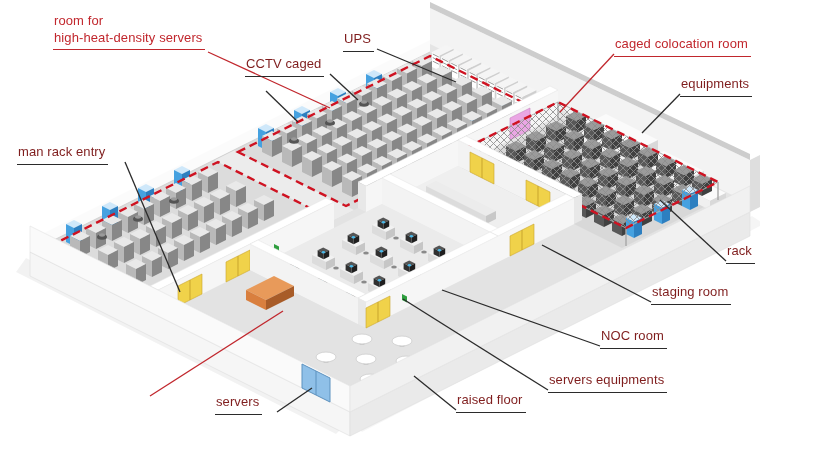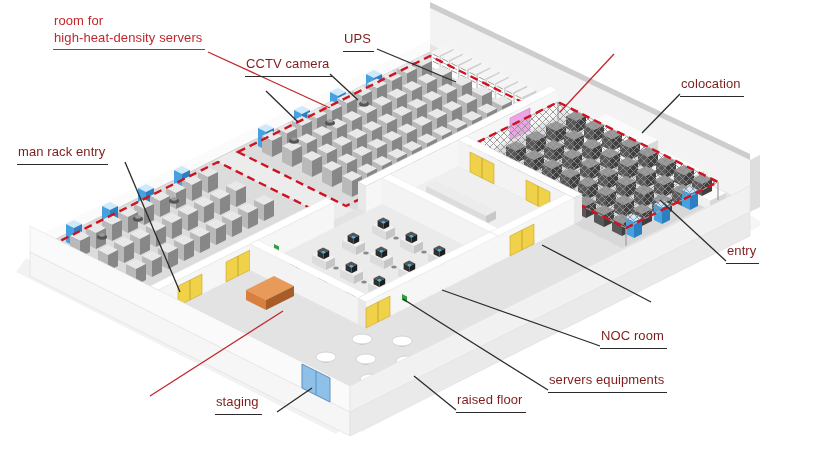--- a/index.html
+++ b/index.html
@@ -741,22 +741,24 @@
         <line x1="600" y1="346" x2="442" y2="290" stroke="#2b2b2b" stroke-width="1.3"></line>
         <line x1="548" y1="390" x2="403" y2="299" stroke="#2b2b2b" stroke-width="1.3"></line>
         <line x1="456" y1="410" x2="414" y2="376" stroke="#2b2b2b" stroke-width="1.3"></line>
         <line x1="277" y1="412" x2="312" y2="388" stroke="#2b2b2b" stroke-width="1.3"></line>
         <line x1="150" y1="396" x2="283" y2="311" stroke="#c1272d" stroke-width="1.3"></line>
       </g>
   </svg>
 
   <div class="lbl red" style="left:53px;top:13px">room for
 high-heat-density servers</div>
-  <div class="lbl" style="left:245px;top:56px">CCTV camera</div>
+  <div class="lbl" style="left:245px;top:56px">CCTV caged</div>
   <div class="lbl" style="left:343px;top:31px">UPS</div>
-  <div class="lbl" style="left:680px;top:76px">colocation</div>
+  <div class="lbl red" style="left:614px;top:36px">caged colocation room</div>
+  <div class="lbl" style="left:680px;top:76px">equipments</div>
   <div class="lbl" style="left:17px;top:144px">man rack entry</div>
-  <div class="lbl" style="left:726px;top:243px">entry</div>
+  <div class="lbl" style="left:726px;top:243px">rack</div>
+  <div class="lbl" style="left:651px;top:284px">staging room</div>
   <div class="lbl" style="left:600px;top:328px">NOC room</div>
   <div class="lbl" style="left:548px;top:372px">servers equipments</div>
   <div class="lbl" style="left:456px;top:392px">raised floor</div>
-  <div class="lbl" style="left:215px;top:394px">staging</div>
+  <div class="lbl" style="left:215px;top:394px">servers</div>
 </div>
 
 </body></html>

